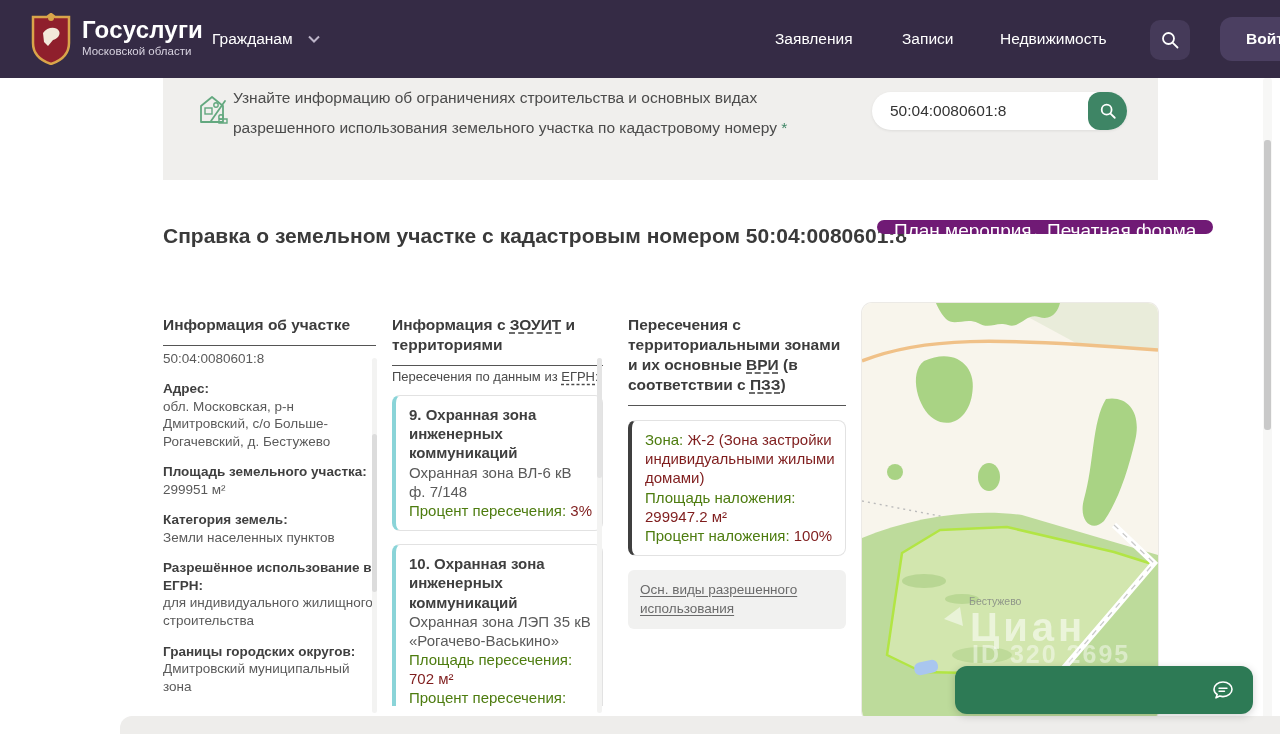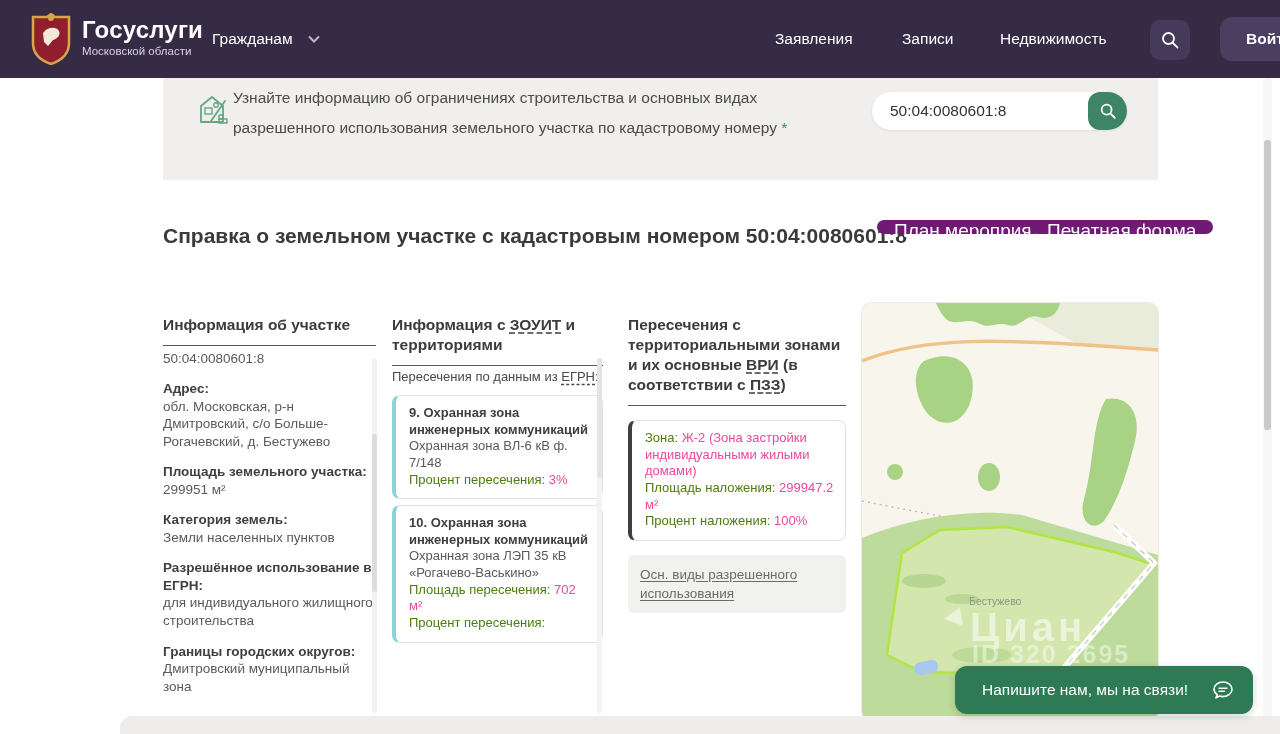--- a/index.html
+++ b/index.html
@@ -62,25 +62,25 @@
   .field { margin-bottom:13px; font-size:13.5px; line-height:1.3; }
   .field .lbl { font-weight:bold; color:#3f3f3f; }
   .field .val { color:#5a5a5a; }
   #cad-num { font-size:13.5px; color:#5a5a5a; margin-bottom:14px; }
   .subline { font-size:13px; color:#4a4a4a; margin-bottom:11px; }
   .term { text-decoration:underline; text-decoration-style:dashed;
     text-underline-offset:3px; cursor:pointer; }
 
   .zcard { border:1px solid #e2e2e2; border-left:4px solid #8ad4d8;
     border-radius:8px; background:#fff; padding:9px 10px 10px 13px;
-    margin-bottom:6px; font-size:13px; line-height:1.28; }
+    margin-bottom:13px; font-size:15px; line-height:1.28; }
   .zcard .ct { font-weight:bold; color:#3f3f3f; }
   .zcard .cd { color:#5a5a5a; }
   .zcard .row .lbl { font-weight:normal; color:#4d7c0f; }
-  .zcard .row .val { color:#ec4899; }
+  .zcard .row .val { color:#7f1d1d; }
   #zones-card { border-left:4px solid #3f3f3f; margin-top:14px; }
   #vri-box { background:#f1f1f0; border-radius:6px; padding:10px 12px;
     margin-top:14px; }
   #vri-link { font-size:13.5px; color:#6b6b6b; text-decoration:underline;
     text-underline-offset:2px; line-height:1.35; cursor:pointer; }
 
   
   .vtrack { position:absolute; width:5px; background:#f3f3f2; border-radius:3px; }
   .vthumb { position:absolute; width:5px; background:#dcdcdc; border-radius:3px; }
   #sb1-track { left:372px; top:358px; height:355px; }
@@ -270,21 +270,20 @@
     <path d="M252,222 L292,260 L172,400" stroke="#c9c9c9" stroke-width="1.3" stroke-dasharray="6 6" fill="none"></path>
     <rect x="52" y="358" width="24" height="13" rx="6" fill="#a9c6ef" transform="rotate(-12 64 364)"></rect>
     <text x="107" y="302" font-size="10.5" fill="#8f9689" font-family="Liberation Sans, sans-serif">Бестужево</text>
     <path d="M82,316 l16,-12 l3,19 z" fill="rgba(255,255,255,.5)"></path>
     <text x="108" y="338" font-size="40" font-weight="bold" letter-spacing="4" fill="rgba(255,255,255,.55)" font-family="Liberation Sans, sans-serif">Циан</text>
     <text x="110" y="360" font-size="25" font-weight="bold" letter-spacing="2" fill="rgba(255,255,255,.45)" font-family="Liberation Sans, sans-serif">ID 320 2695</text>
   </svg>
 </div>
 
 <div id="chat">
-  <span>Напишите нам, мы на связи!</span>
   <svg width="24" height="24" viewBox="0 0 24 24">
     <path d="M12 4 C17 4 21 7.2 21 11.3 C21 15.4 17 18.6 12 18.6 C10.8 18.6 9.7 18.4 8.7 18.1 L5 19.8 L6.2 16.5 C4.2 15.2 3 13.4 3 11.3 C3 7.2 7 4 12 4 Z" fill="none" stroke="#fff" stroke-width="1.6" stroke-linejoin="round"></path>
     <line x1="8" y1="10.3" x2="16" y2="10.3" stroke="#fff" stroke-width="1.4" stroke-linecap="round"></line>
     <line x1="8" y1="13.3" x2="13.5" y2="13.3" stroke="#fff" stroke-width="1.4" stroke-linecap="round"></line>
   </svg>
 </div>
 
 <div id="footer-strip"></div>
 
 </body></html>

